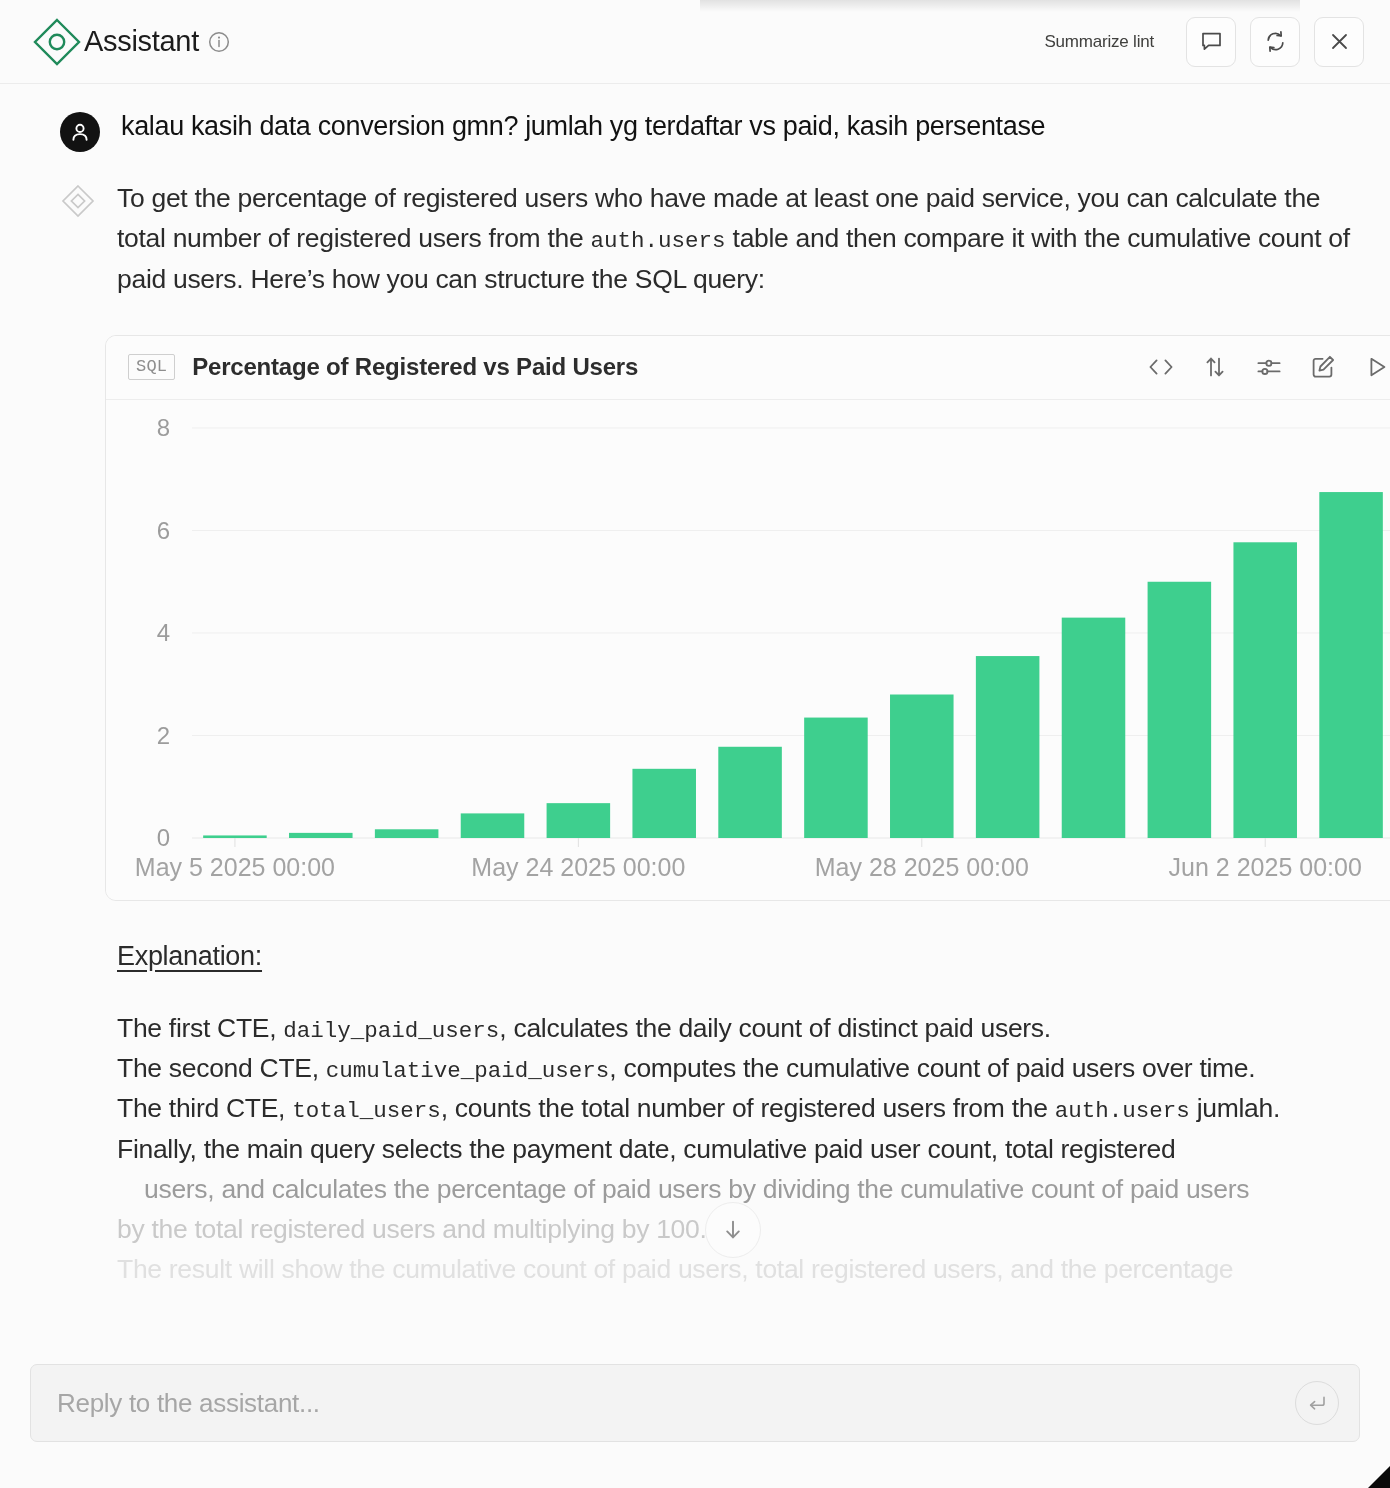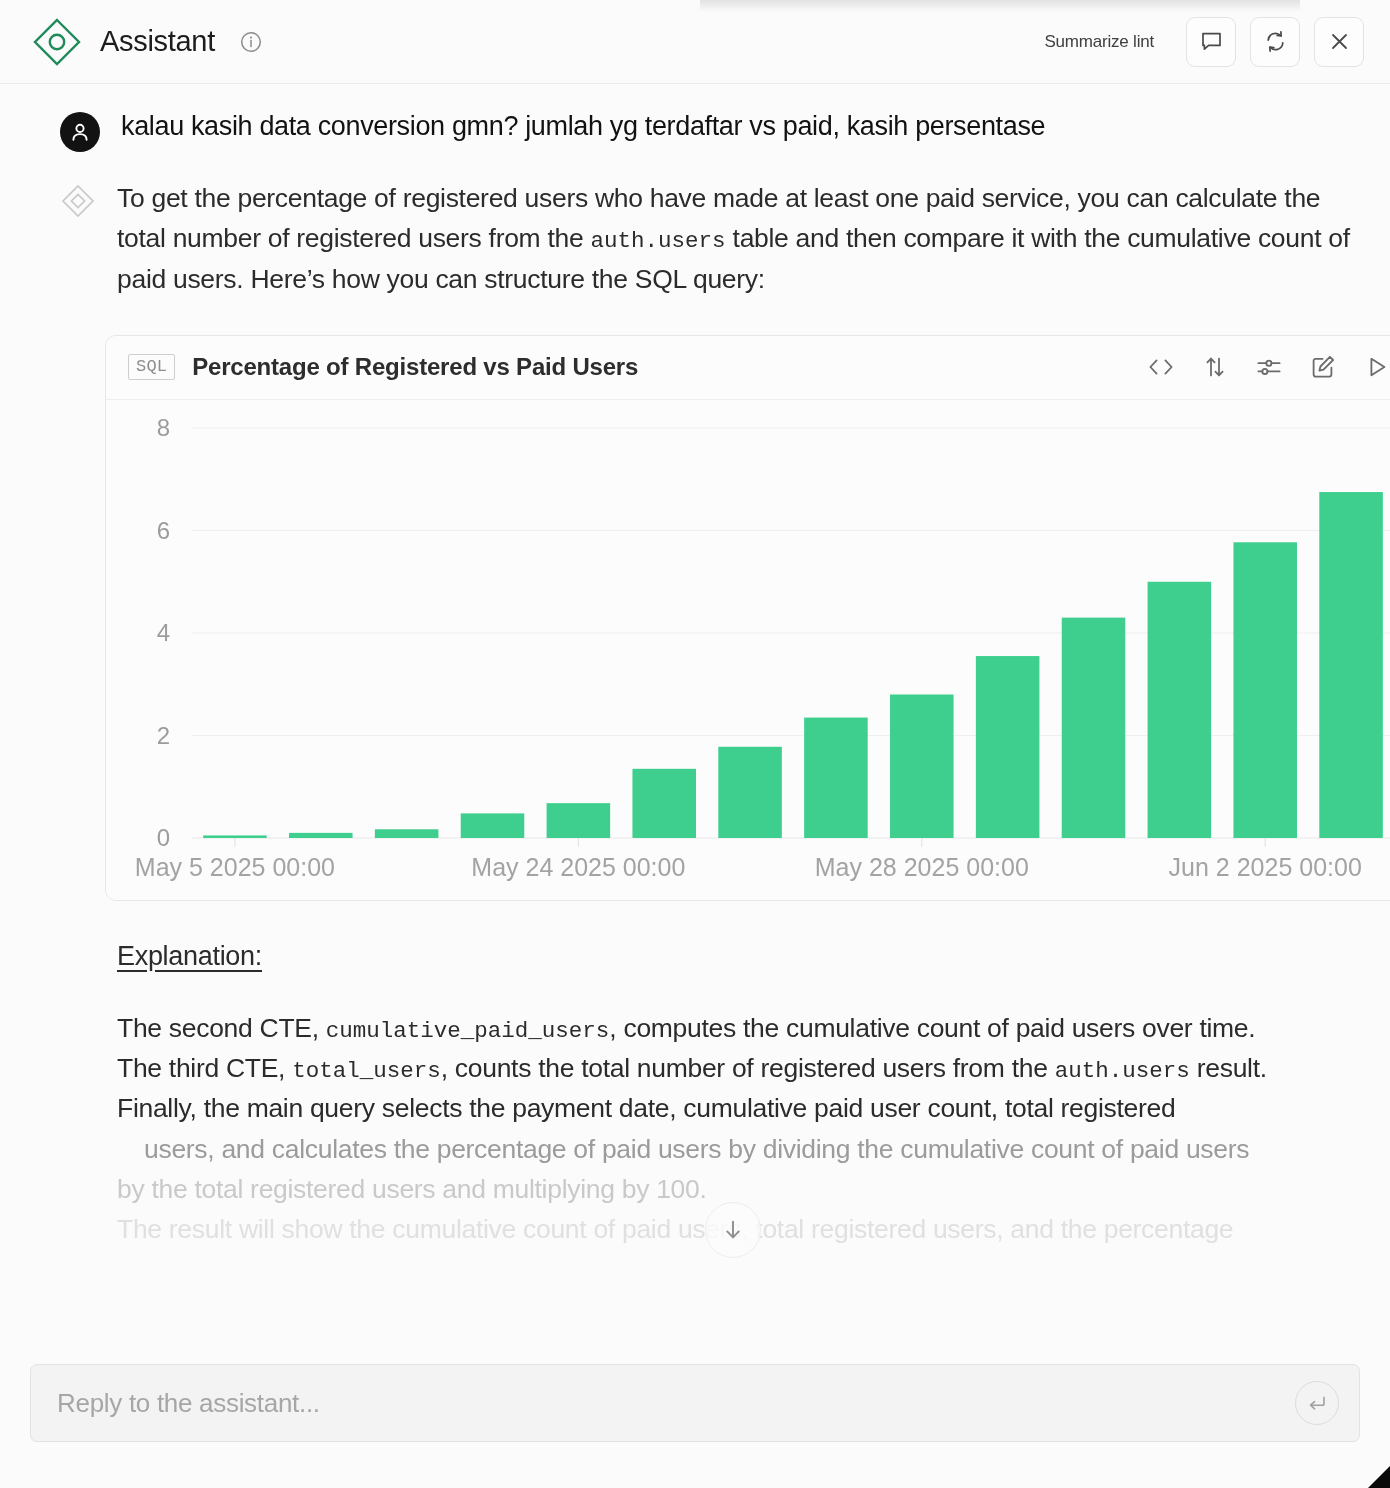--- a/index.html
+++ b/index.html
@@ -30,21 +30,21 @@
 
   
   .header {
     height: 84px; flex: 0 0 84px;
     display: flex; align-items: center;
     padding: 0 26px 0 30px;
     border-bottom: 1px solid #ececec;
     background: #fbfbfb;
     position: relative; z-index: 30;
   }
-  .brand { display: flex; align-items: center; gap: 16px; }
+  .brand { display: flex; align-items: center; }
   .diamond-logo { width: 54px; height: 54px; display: block; }
   .app-title {
     font-size: 29px; color: #1c1c1c; letter-spacing: -0.3px; font-weight: 400;
   }
   .info-icon { width: 22px; height: 22px; margin-left: 9px; display: block; }
   .header-right {
     margin-left: auto; display: flex; align-items: center; gap: 14px;
   }
   .summarize-lint {
     font-size: 17px; color: #40403e; letter-spacing: -0.2px; margin-right: 18px;
@@ -305,22 +305,23 @@
                   <text x="472.3571428571429" y="476" text-anchor="middle" fill="#a3a3a3" font-size="25" font-family="&quot;Liberation Sans&quot;, sans-serif">May 24 2025 00:00</text>
                   <text x="815.7857142857143" y="476" text-anchor="middle" fill="#a3a3a3" font-size="25" font-family="&quot;Liberation Sans&quot;, sans-serif">May 28 2025 00:00</text>
                   <text x="1159.2142857142856" y="476" text-anchor="middle" fill="#a3a3a3" font-size="25" font-family="&quot;Liberation Sans&quot;, sans-serif">Jun 2 2025 00:00</text>
                 </g>
             </svg>
           </div>
         </div>
 
         <div class="expl-head">Explanation:</div>
         <div class="expl-body" id="expl-body">
+            <div class="expl-line "><span>The first CTE, </span><code class="inline">daily_paid_users</code><span>, calculates the daily count of distinct paid users.</span></div>
             <div class="expl-line "><span>The second CTE, </span><code class="inline">cumulative_paid_users</code><span>, computes the cumulative count of paid users over time.</span></div>
-            <div class="expl-line "><span>The third CTE, </span><code class="inline">total_users</code><span>, counts the total number of registered users from the </span><code class="inline">auth.users</code><span> result.</span></div>
+            <div class="expl-line "><span>The third CTE, </span><code class="inline">total_users</code><span>, counts the total number of registered users from the </span><code class="inline">auth.users</code><span> jumlah.</span></div>
             <div class="expl-line "><span>Finally, the main query selects the payment date, cumulative paid user count, total registered</span></div>
             <div class="expl-line fade-1"><span>users, and calculates the percentage of paid users by dividing the cumulative count of paid users</span></div>
             <div class="expl-line fade-2"><span>by the total registered users and multiplying by 100.</span></div>
             <div class="expl-line fade-3"><span>The result will show the cumulative count of paid users, total registered users, and the percentage</span></div>
           </div>
       </div>
     </div>
 
     <div class="scroll-down-btn">
       <svg width="26" height="26" viewBox="0 0 26 26">

